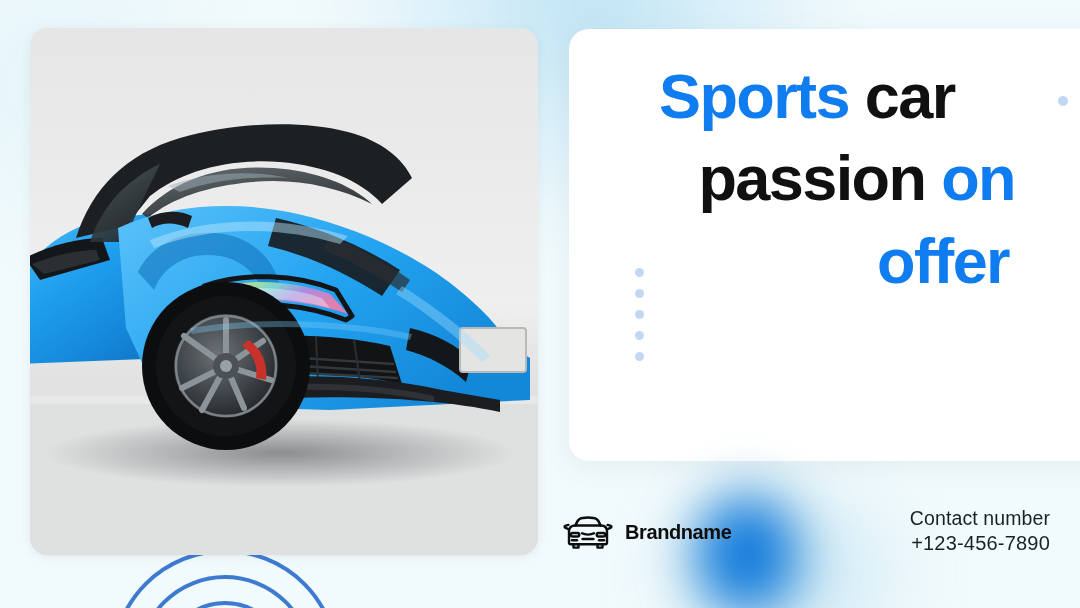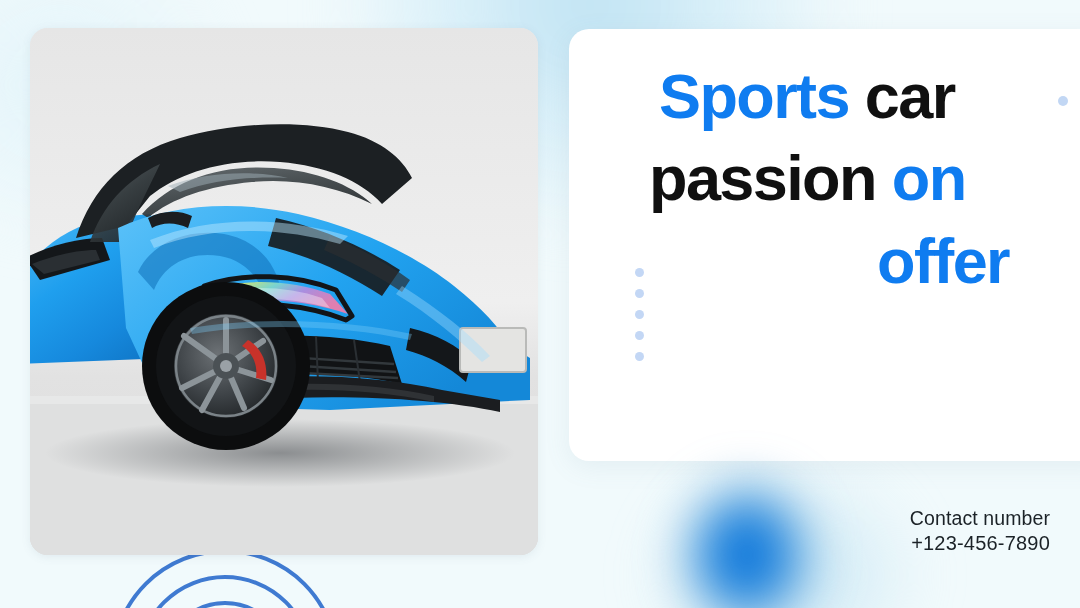--- a/index.html
+++ b/index.html
@@ -103,21 +103,21 @@
     text-align:right;
     font-size:63px;
     line-height:0.96;
     font-weight:bold;
     letter-spacing:-1.6px;
     color:#101010;
     font-family:"Liberation Sans", sans-serif;
   }
   .headline .ln { display:block; white-space:nowrap; }
   .headline .ln.l1 { text-align:left; padding-left:62px; }
-  .headline .ln.l2 { text-align:left; padding-left:52px; margin-top:22px; }
+  .headline .ln.l2 { text-align:right; padding-left:52px; margin-top:22px; }
   .headline .ln.l3 { text-align:right; margin-top:22px; padding-right:6px; }
   .accent { color:#0f7cf0; }
 
   .dots {
     position:absolute;
     left:66px; top:239px;
     display:flex;
     flex-direction:column;
     gap:12px;
   }
@@ -356,20 +356,50 @@
       <span class="dot"></span>
       <span class="dot"></span>
       <span class="dot"></span>
       <span class="dot"></span>
     </div>
 
   </div>
 
   <div class="blob-blue"></div>
 
+  <div class="brand">
+    <span class="car-icon">
+      <svg viewBox="0 0 52 40" width="52" height="40" aria-hidden="true">
+        <g fill="none" stroke="#0d0d0d" stroke-width="2.4" stroke-linecap="round" stroke-linejoin="round">
+
+          <path d="M13.5,13.5 C15.5,7.5 17.5,5.5 26,5.5 C34.5,5.5 36.5,7.5 38.5,13.5"></path>
+
+          <path d="M7,30.5 L7,19.5 C7,16 9,13.5 13,13.5 L39,13.5 C43,13.5 45,16 45,19.5 L45,30.5
+                   C45,31.6 44.2,32.3 43.2,32.3 L8.8,32.3 C7.8,32.3 7,31.6 7,30.5 Z"></path>
+
+          <path d="M7,17.5 L3.2,15.6 C2.4,15.2 2.4,14.2 3.2,13.9 L6.4,12.9"></path>
+          <path d="M45,17.5 L48.8,15.6 C49.6,15.2 49.6,14.2 48.8,13.9 L45.6,12.9"></path>
+
+          <path d="M10.5,21 L15.5,21 C16.6,21 17.3,21.8 17.3,22.8 C17.3,23.8 16.6,24.5 15.5,24.5 L10.5,24.5
+                   C9.5,24.5 8.8,23.8 8.8,22.8 C8.8,21.8 9.5,21 10.5,21 Z"></path>
+          <path d="M36.5,21 L41.5,21 C42.5,21 43.2,21.8 43.2,22.8 C43.2,23.8 42.5,24.5 41.5,24.5 L36.5,24.5
+                   C35.4,24.5 34.7,23.8 34.7,22.8 C34.7,21.8 35.4,21 36.5,21 Z"></path>
+
+          <path d="M20,21.3 C23,23 29,23 32,21.3"></path>
+          <path d="M20.5,27 L31.5,27"></path>
+          <path d="M10,28.2 L15,28.2"></path>
+          <path d="M37,28.2 L42,28.2"></path>
+
+          <path d="M11.5,32.4 L11.5,35.6 L16.5,35.6 L16.5,32.4"></path>
+          <path d="M35.5,32.4 L35.5,35.6 L40.5,35.6 L40.5,32.4"></path>
+        </g>
+      </svg>
+    </span>
+    <span class="brand-name">Brandname</span>
+  </div>
 
   <div class="contact">
     <div class="label">Contact number</div>
     <div class="number">+123-456-7890</div>
   </div>
 
   <div class="edge-dot"></div>
 
 </div>
 

